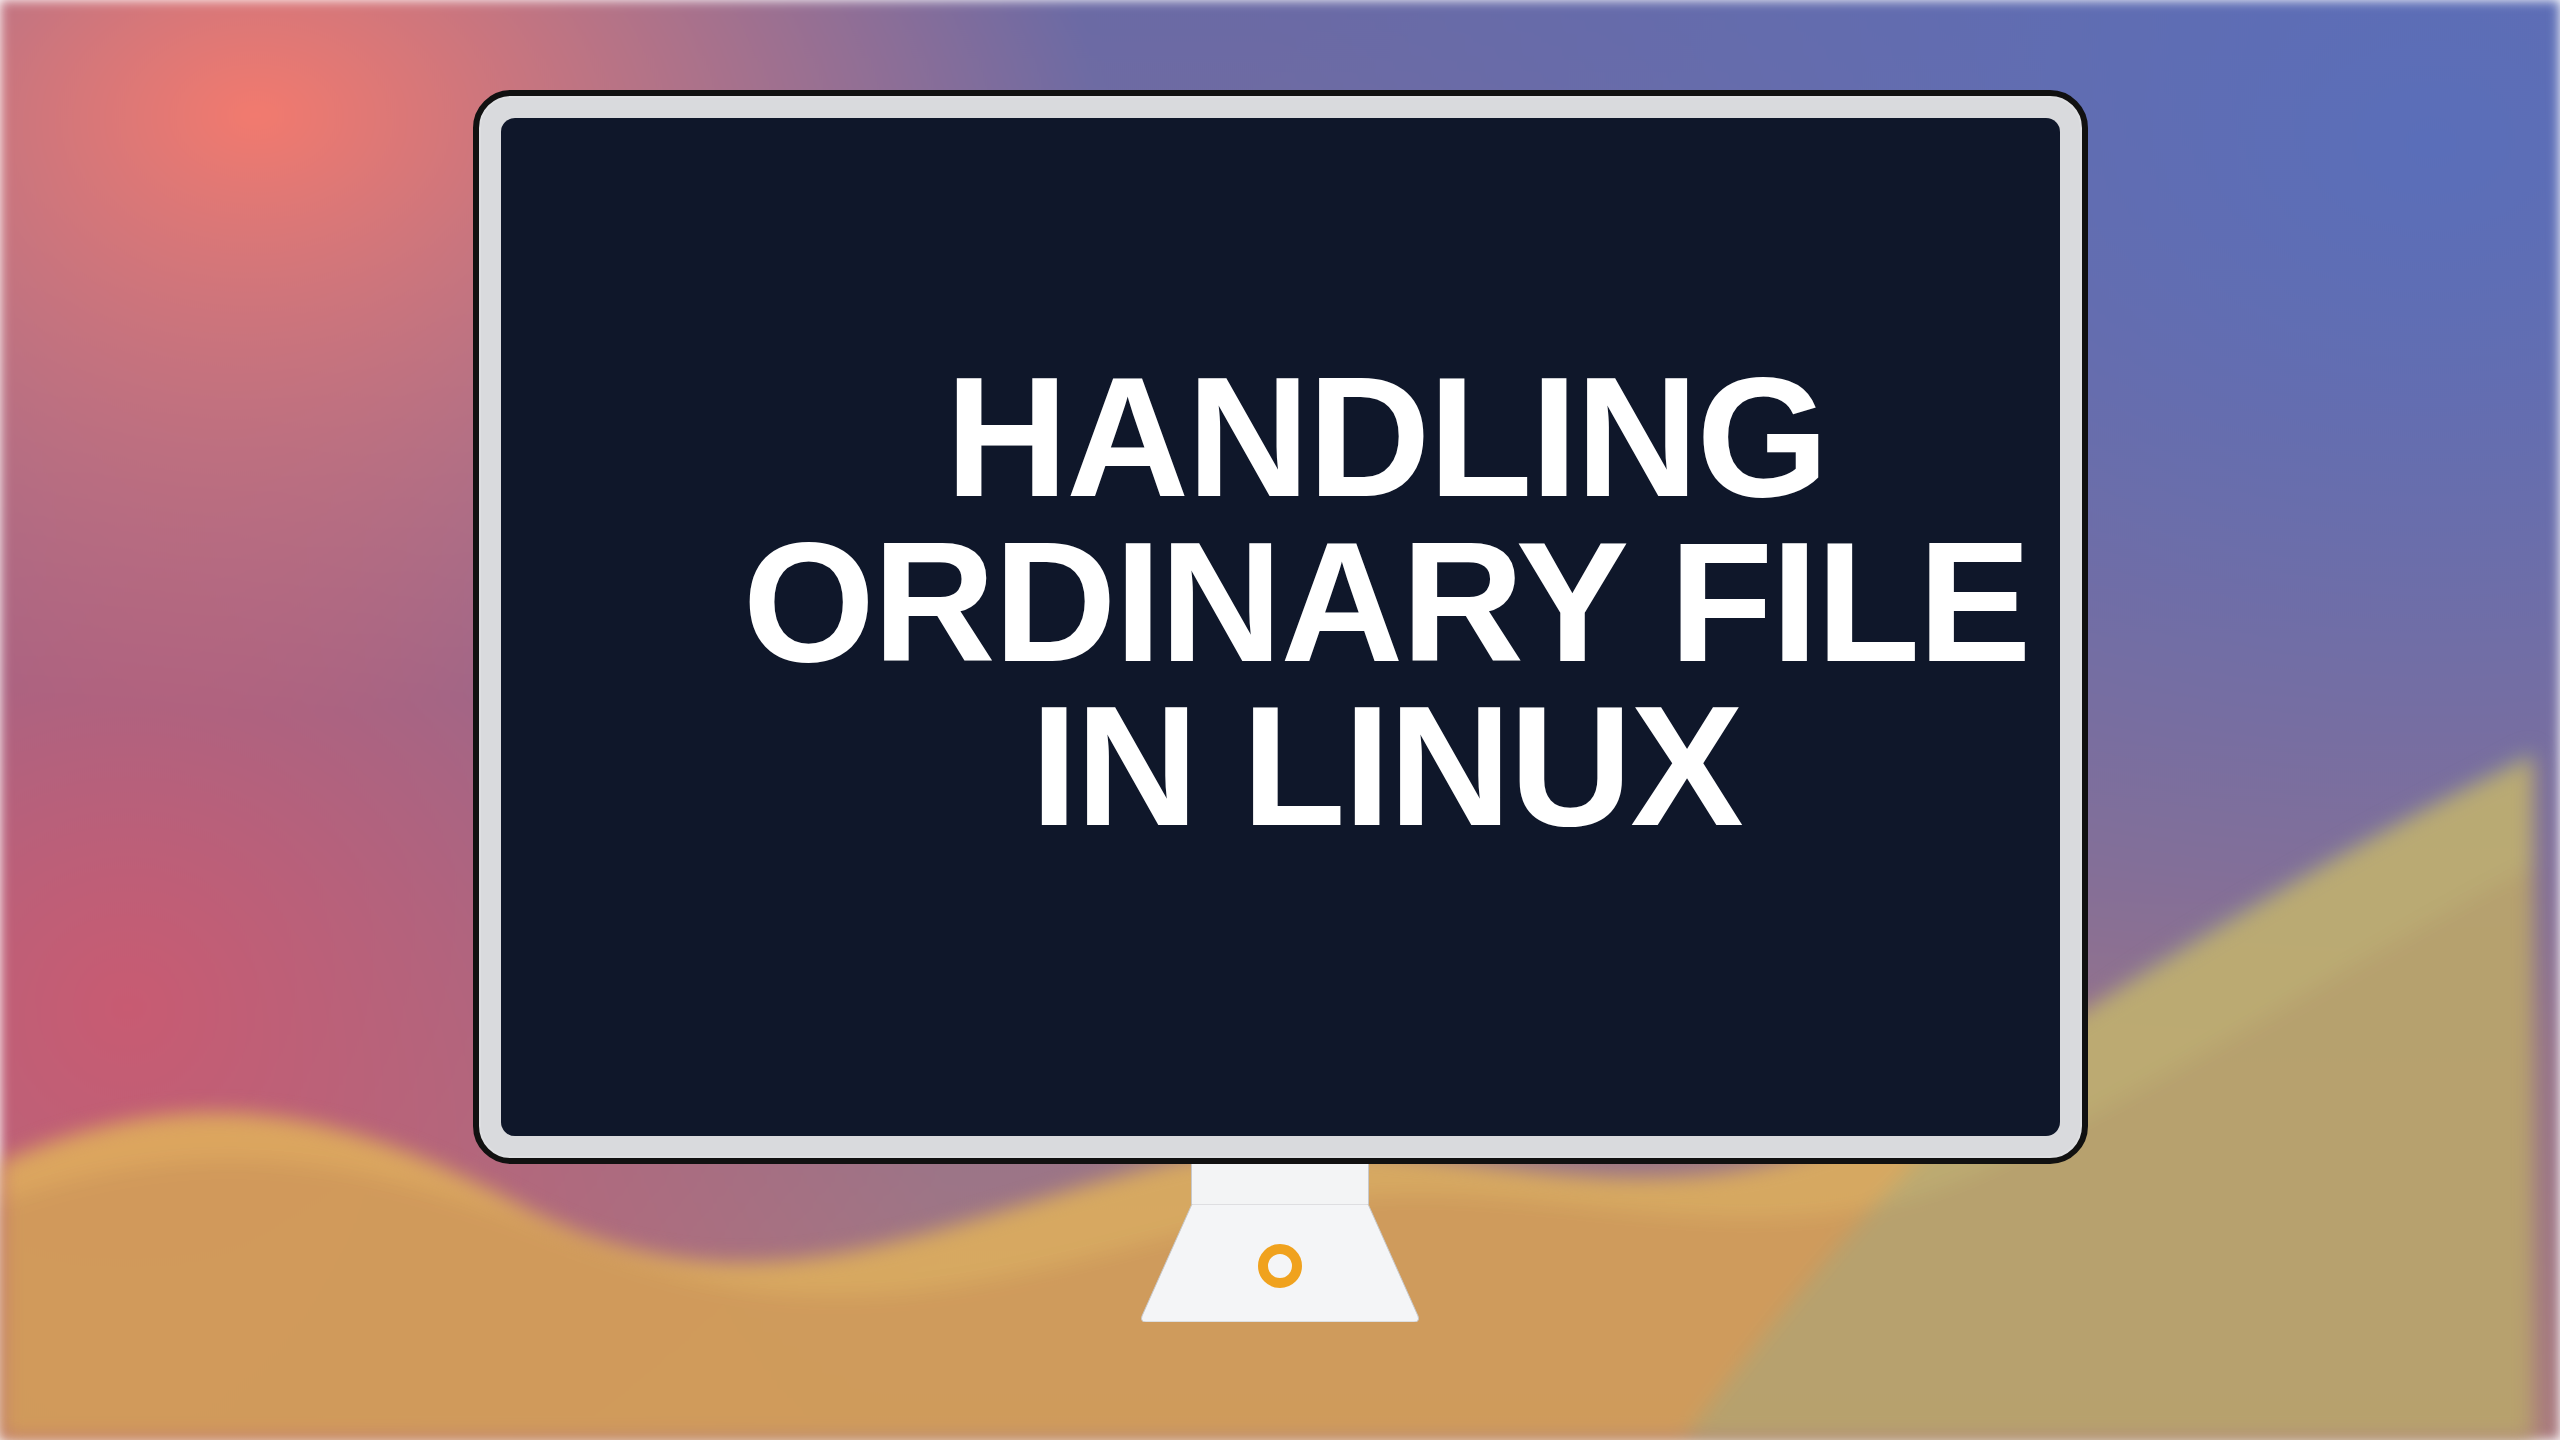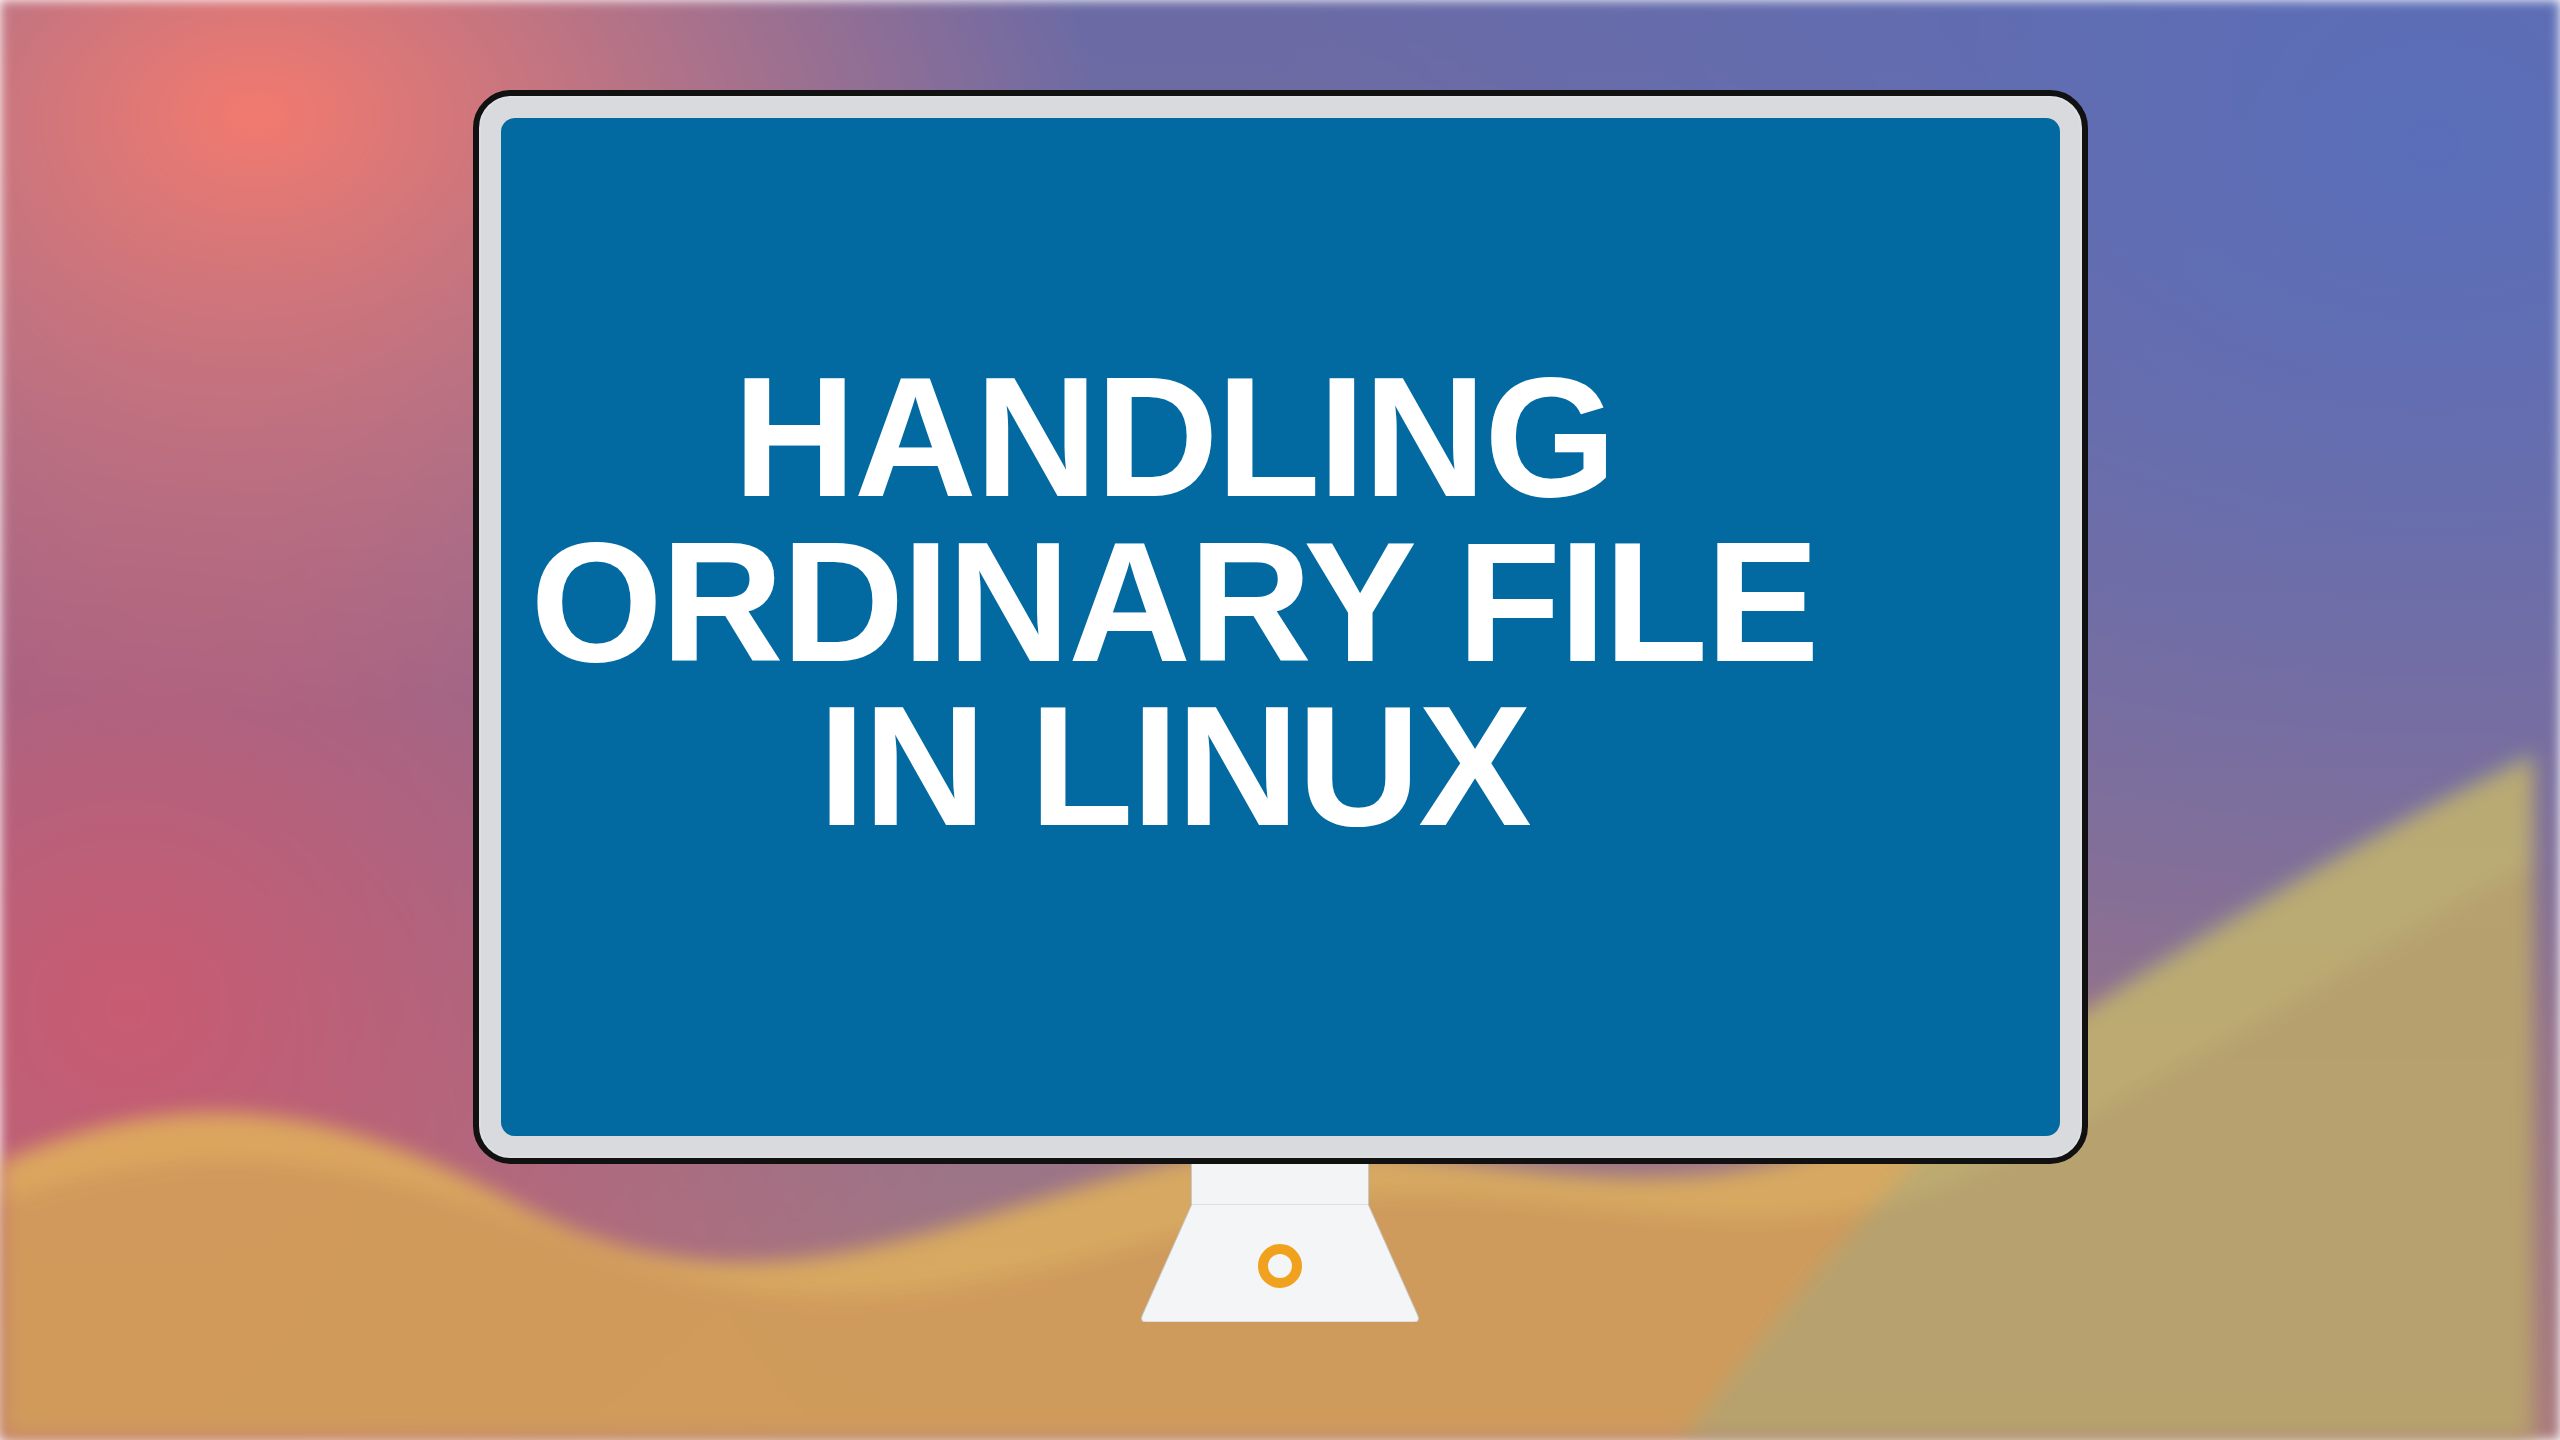--- a/index.html
+++ b/index.html
@@ -28,23 +28,23 @@
     width:1615px;height:1074px;
     border:6px solid #111;
     border-radius:38px;
     background:#d9dadd;
     padding:22px;
     box-sizing:border-box;
     box-shadow:inset 0 0 0 2px rgba(255,255,255,0.15);
   }
   .screen{
     width:100%;height:100%;
-    background:#0369a1;
+    background:#0f172a;
     border-radius:14px;
-    display:flex;align-items:center;justify-content:flex-start;
+    display:flex;align-items:center;justify-content:flex-end;
     padding:40px 30px 90px;box-sizing:border-box;
   }
   .title{
     color:#fff;
     font-weight:800;
     font-size:170px;
     line-height:0.97;
     letter-spacing:-2px;
     text-align:center;
     text-transform:uppercase;

